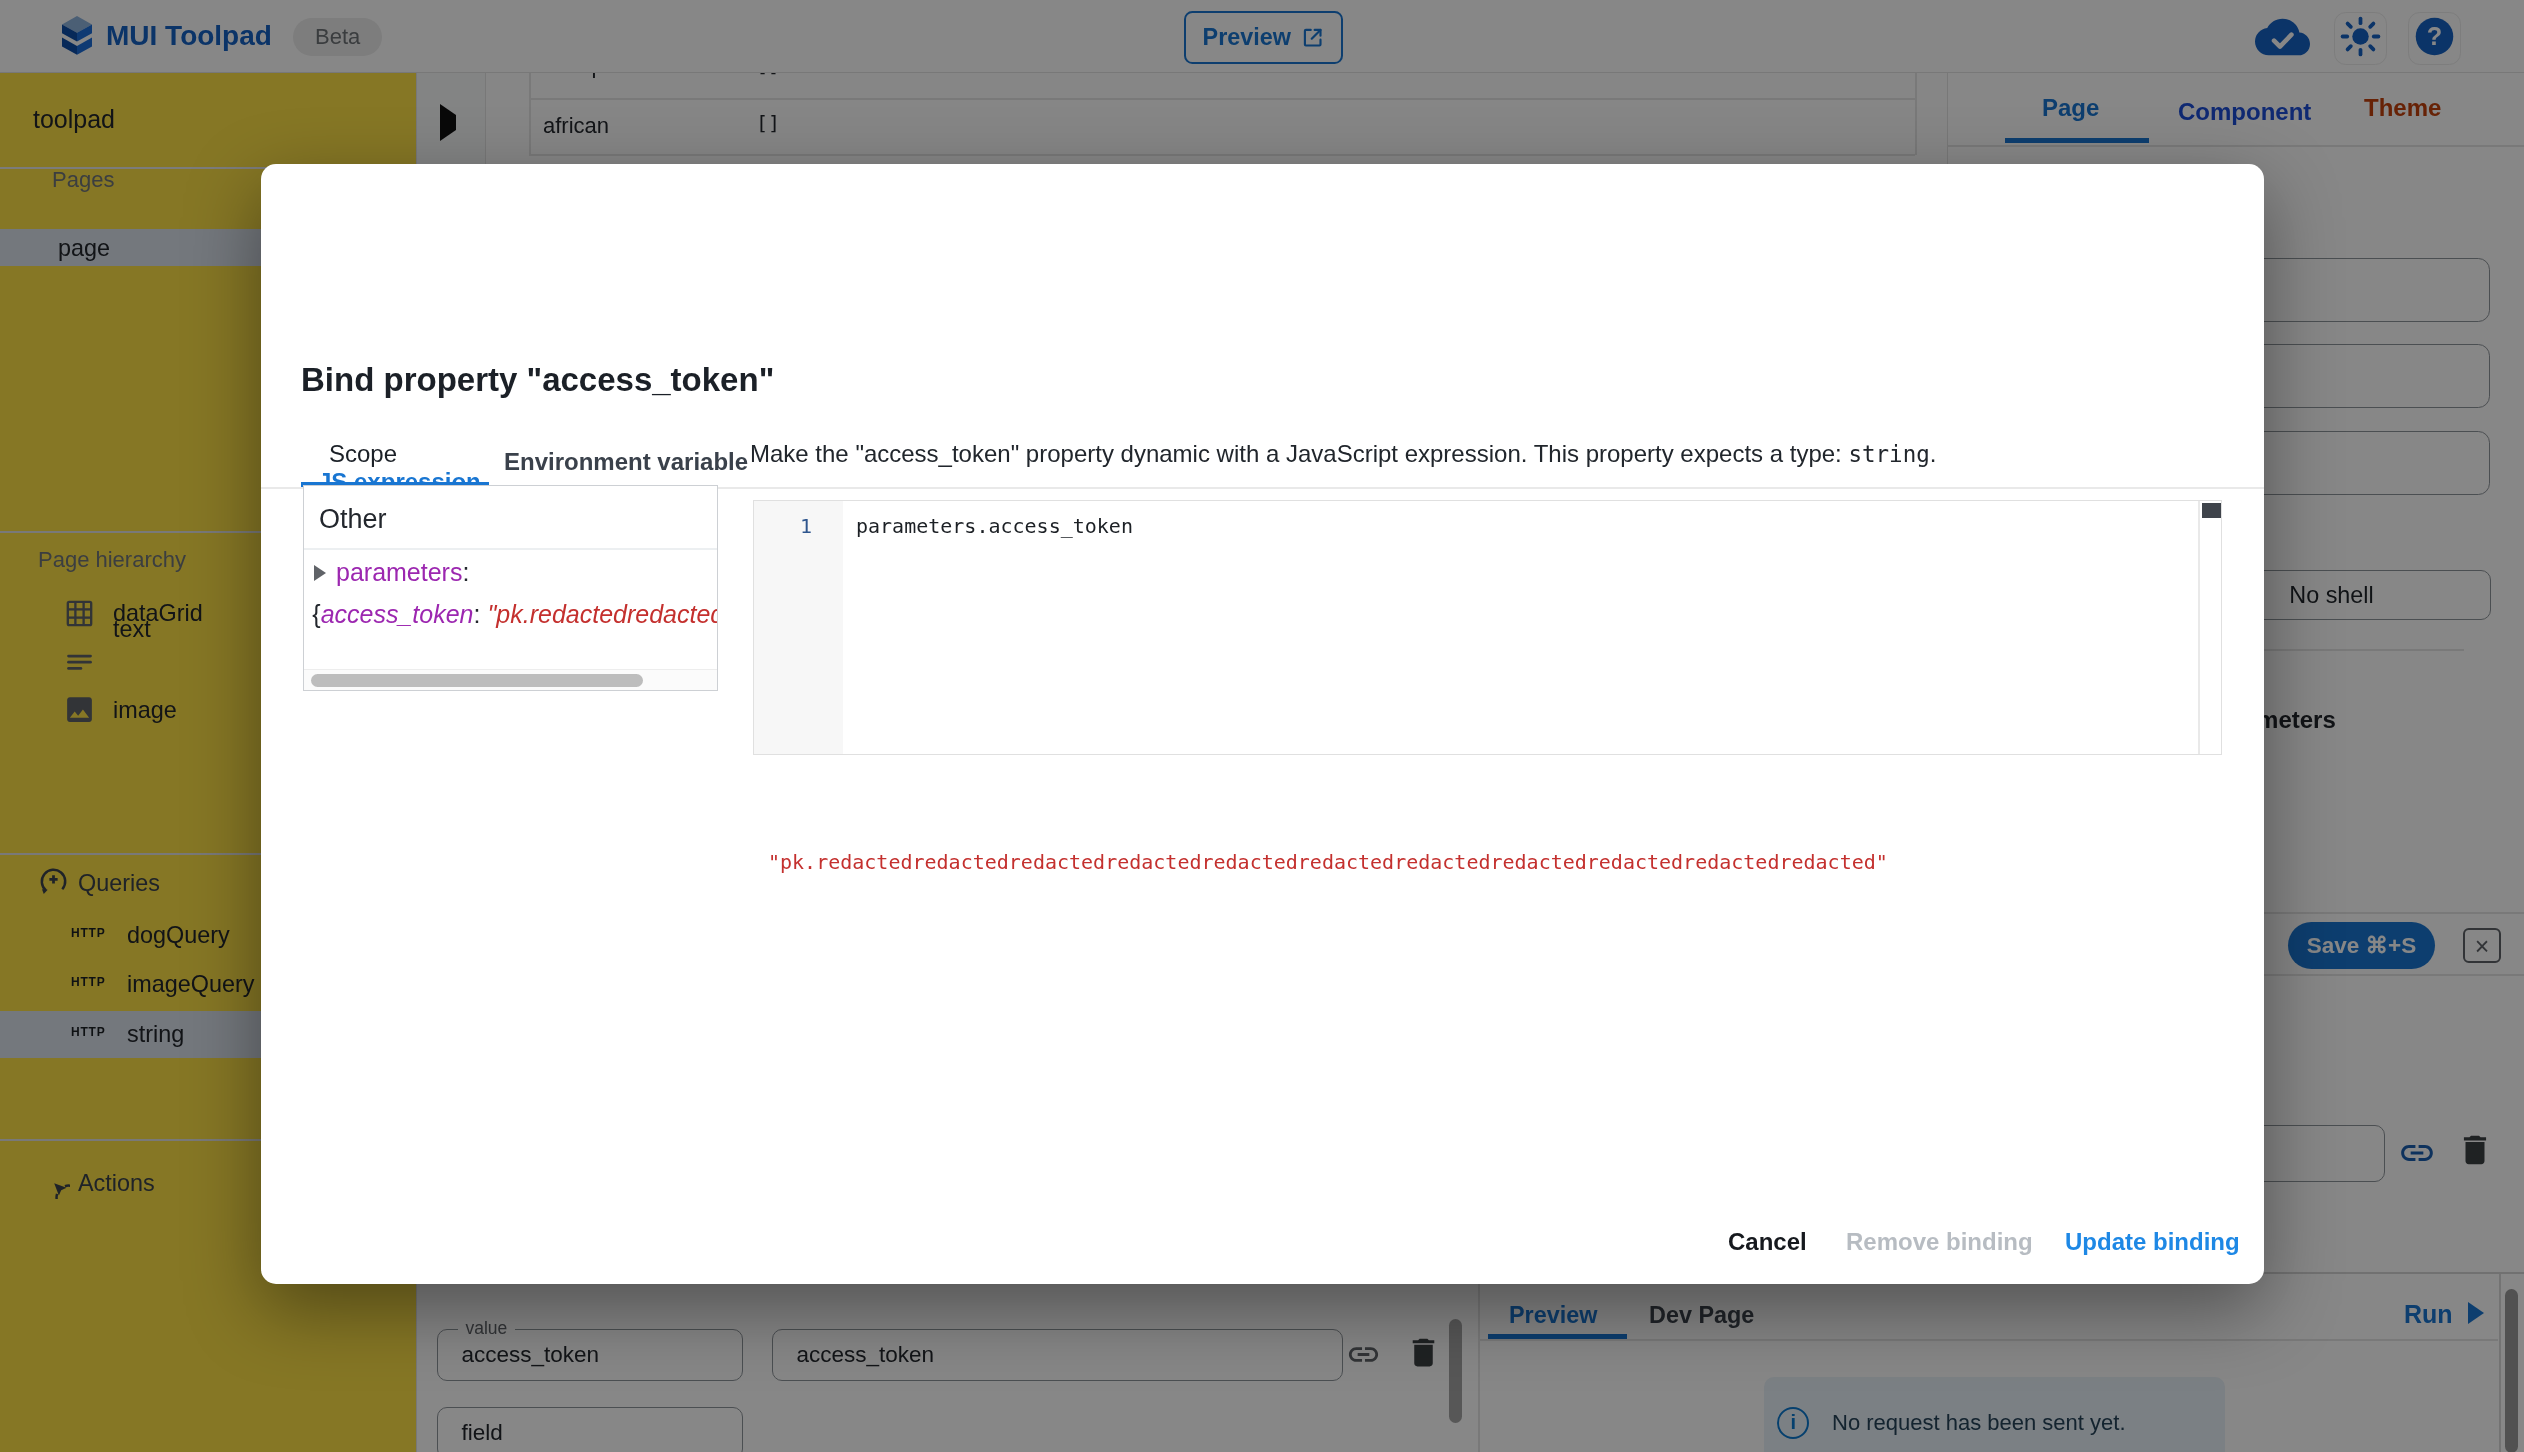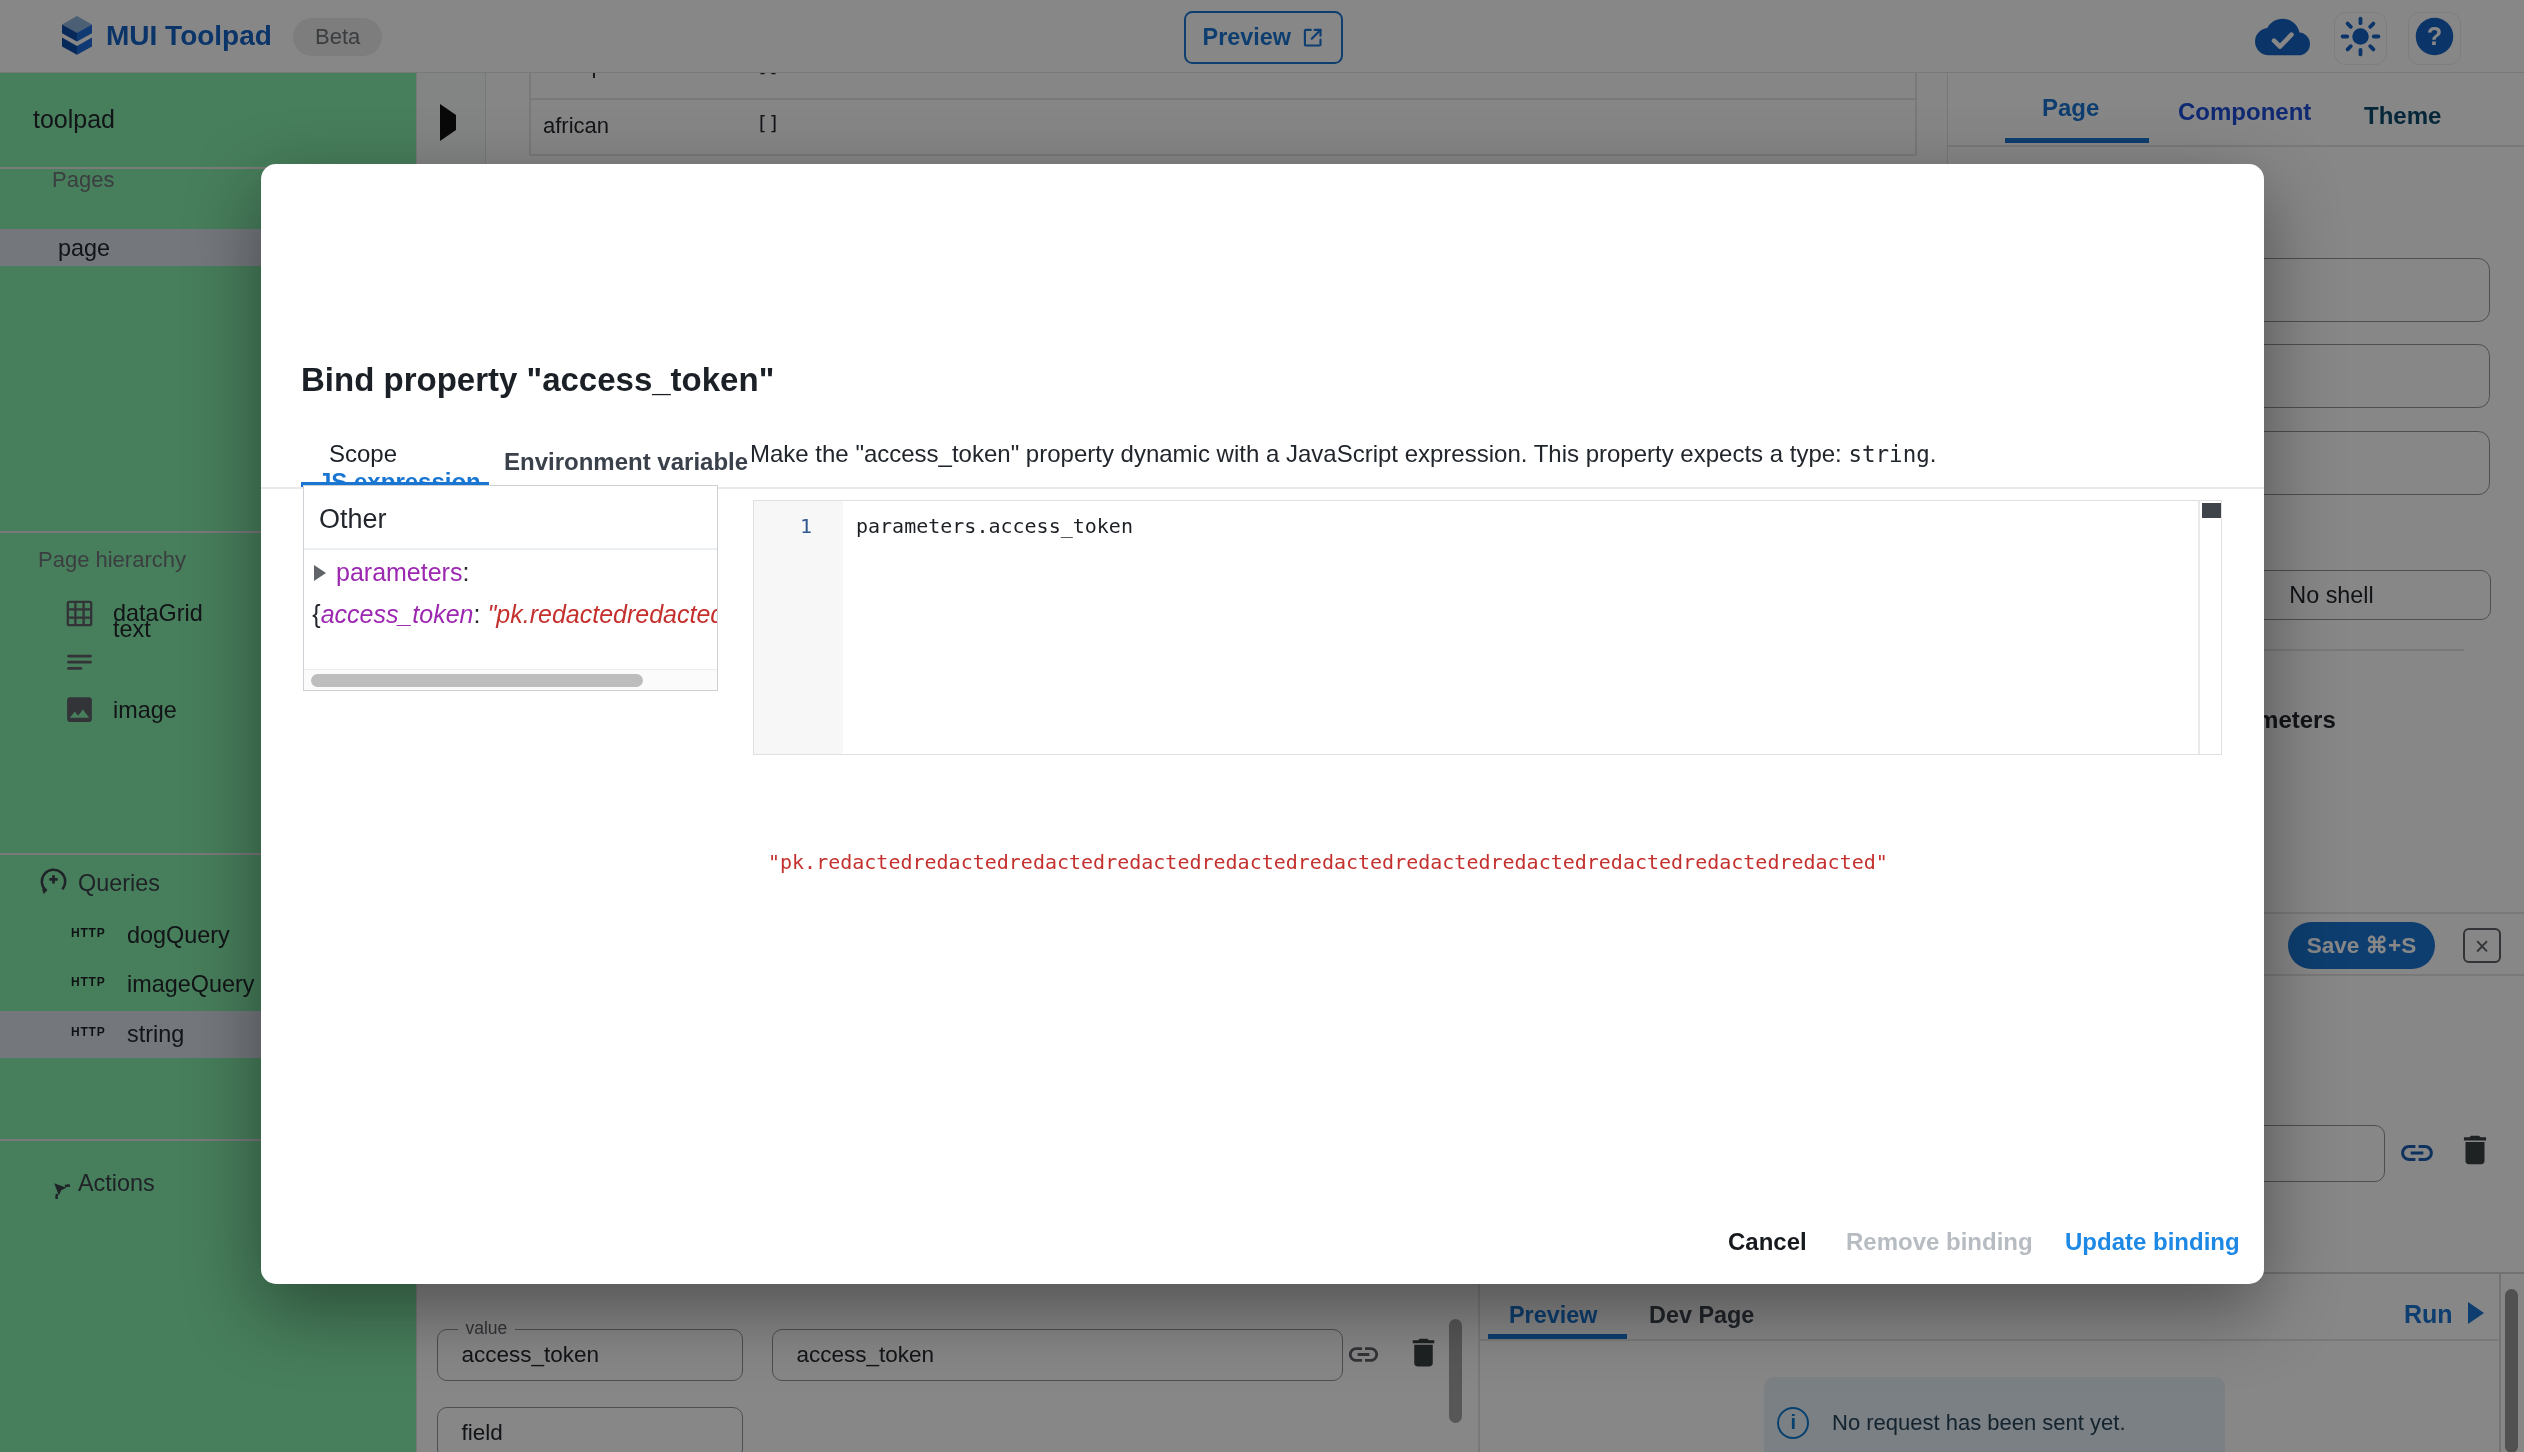--- a/index.html
+++ b/index.html
@@ -17,21 +17,21 @@
           border-bottom:1.7px solid #e2e2e2;z-index:20}
   .app-title{position:absolute;left:106px;top:20px;font-size:28px;font-weight:bold;color:#1662c4}
   .beta{position:absolute;left:293px;top:18.4px;height:38px;padding:0 22px;border-radius:19px;
         background:#ececec;color:#6f7377;font-size:22px;line-height:38px}
   .preview-btn{position:absolute;left:1184px;top:11px;width:159px;height:53px;border:2.1px solid #1976d2;
         border-radius:8.3px;color:#1976d2;font-size:23.4px;font-weight:600;display:flex;align-items:center;
         justify-content:center;gap:10px;background:#fff;cursor:pointer}
   .iconbtn{position:absolute;display:flex;align-items:center;justify-content:center;cursor:pointer}
 
   
-  #sidebar{position:absolute;left:0;top:73px;width:417px;height:1379px;background:#86efac;
+  #sidebar{position:absolute;left:0;top:73px;width:417px;height:1379px;background:#fde047;
            border-right:1.7px solid #e2e2e2}
   .side-h{position:absolute;font-size:22px;color:#70757a}
   .side-item{position:absolute;font-size:23.4px;color:#23272d}
   .sel-row{position:absolute;left:0;width:417px;background:#dbe2ec}
   .chip{font-size:12px;font-weight:bold;letter-spacing:0.8px;color:#1c2025}
   .kebab{position:absolute;left:364px;top:99px;width:33px;height:43px;display:flex;flex-direction:column;
          align-items:center;justify-content:center;gap:5.8px;cursor:pointer}
   .kebab i{width:5.8px;height:5.8px;border-radius:50%;background:#5f6368}
 
   
@@ -237,21 +237,21 @@
     <span class="side-item" style="left:78px;top:1097px;color:#3c434d;">Actions</span>
   </div>
 
   <div id="strip">
     <span class="abs" style="left:22.5px;top:42px;"><span class="tri-r"></span></span>
   </div>
 
   <div class="abs" style="left:1947px;top:73px;width:578px;height:1199px;background:#fff;border-left:1.7px solid #e2e2e2;">
     <span class="rtab" style="left:94px;top:21px;color:#1976d2;">Page</span>
     <span class="rtab" style="left:230px;top:25px;color:#1d4ed8;">Component</span>
-    <span class="rtab" style="left:416px;top:21px;color:#0c4a6e;margin-top:8px;">Theme</span>
+    <span class="rtab" style="left:416px;top:21px;color:#c2410c;">Theme</span>
     <div class="abs" style="left:57px;top:65px;width:144px;height:5px;background:#1976d2;"></div>
     <div class="hline" style="left:0;top:72px;width:578px;"></div>
 
     <div class="field" style="left:59px;top:185px;width:483px;height:64px;"></div>
     <div class="field" style="left:59px;top:271px;width:483px;height:64px;"></div>
     <div class="field" style="left:59px;top:358px;width:483px;height:64px;"></div>
 
     <div class="field" style="left:224px;top:497px;width:319px;height:50px;border-radius:10px;display:flex;align-items:center;justify-content:center;">
       <span style="font-size:23.4px;color:#1f242a;">No shell</span>
     </div>

